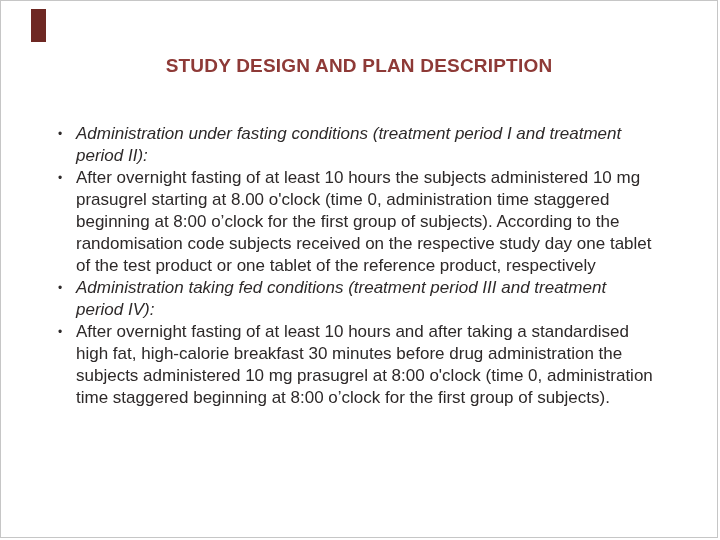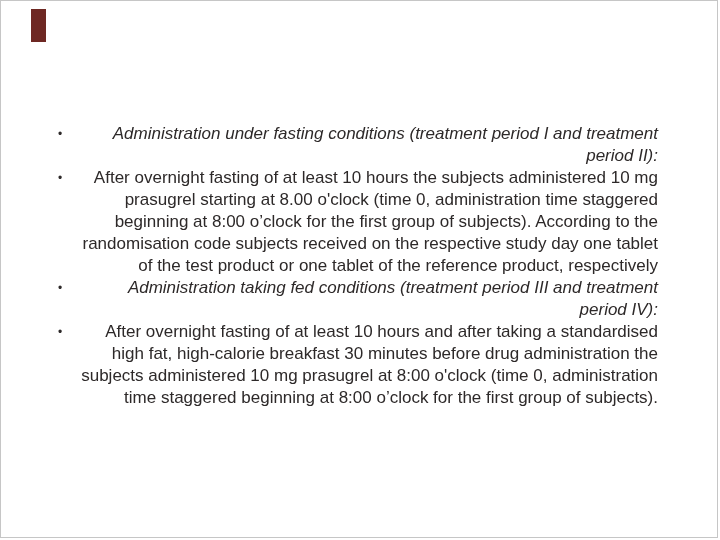--- a/index.html
+++ b/index.html
@@ -50,32 +50,32 @@
     display: flex;
   }
   .marker {
     flex: 0 0 18px;
     width: 18px;
     font-size: 12px;
     line-height: 22px;
   }
   .text {
     flex: 1;
-    text-align: right;
   }
   .italic {
     font-style: italic;
   }
 </style>
 </head>
 <body>
 
 <div class="slide" style="background: rgb(255, 255, 255); border-color: rgb(198, 198, 198);">
   <div class="accent-bar" style="background: rgb(110, 40, 35);"></div>
 
+  <h1 class="title" style="color: rgb(142, 58, 55);">STUDY DESIGN AND PLAN DESCRIPTION</h1>
 
   <ul class="bullets" style="color: rgb(45, 41, 41);">
     <li class="bullet">
       <span class="marker">•</span>
       <span class="text italic">Administration under fasting conditions (treatment period I and treatment period II):</span>
     </li>
     <li class="bullet">
       <span class="marker">•</span>
       <span class="text">After overnight fasting of at least 10 hours the subjects administered 10 mg prasugrel starting at 8.00 o'clock (time 0, administration time staggered beginning at 8:00 o’clock for the first group of subjects). According to the randomisation code subjects received on the respective study day one tablet of the test product or one tablet of the reference product, respectively</span>
     </li>

